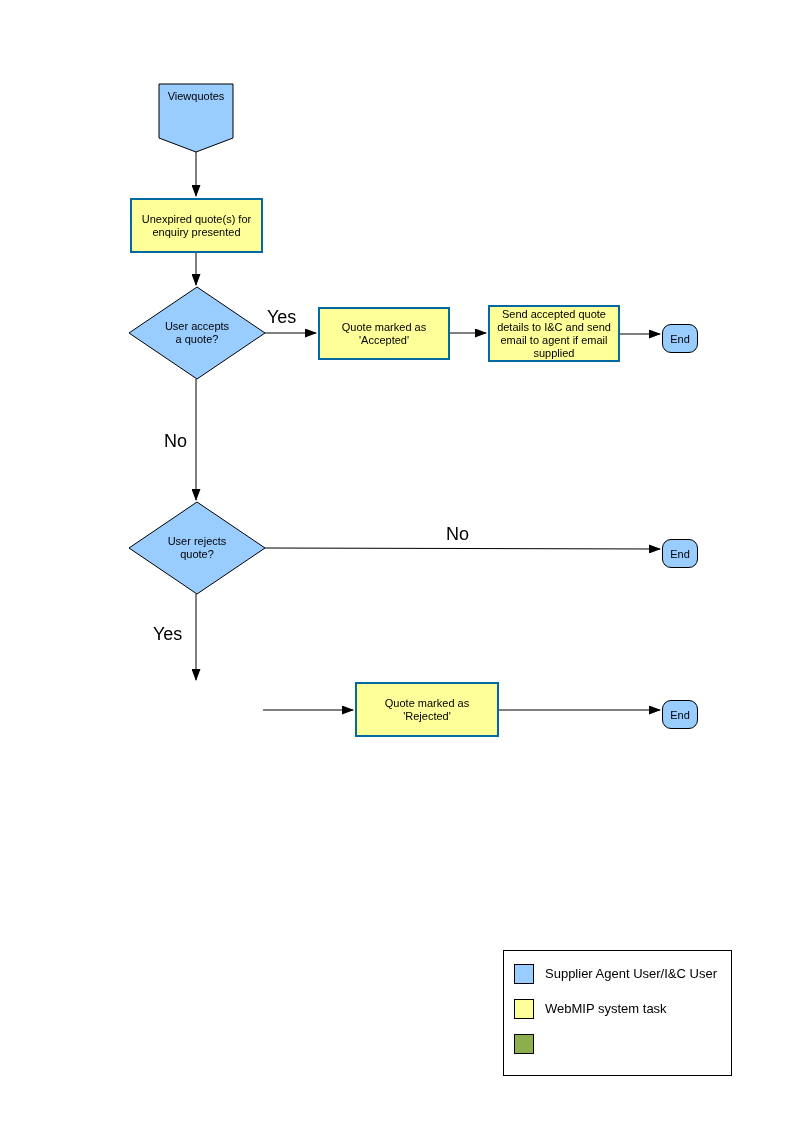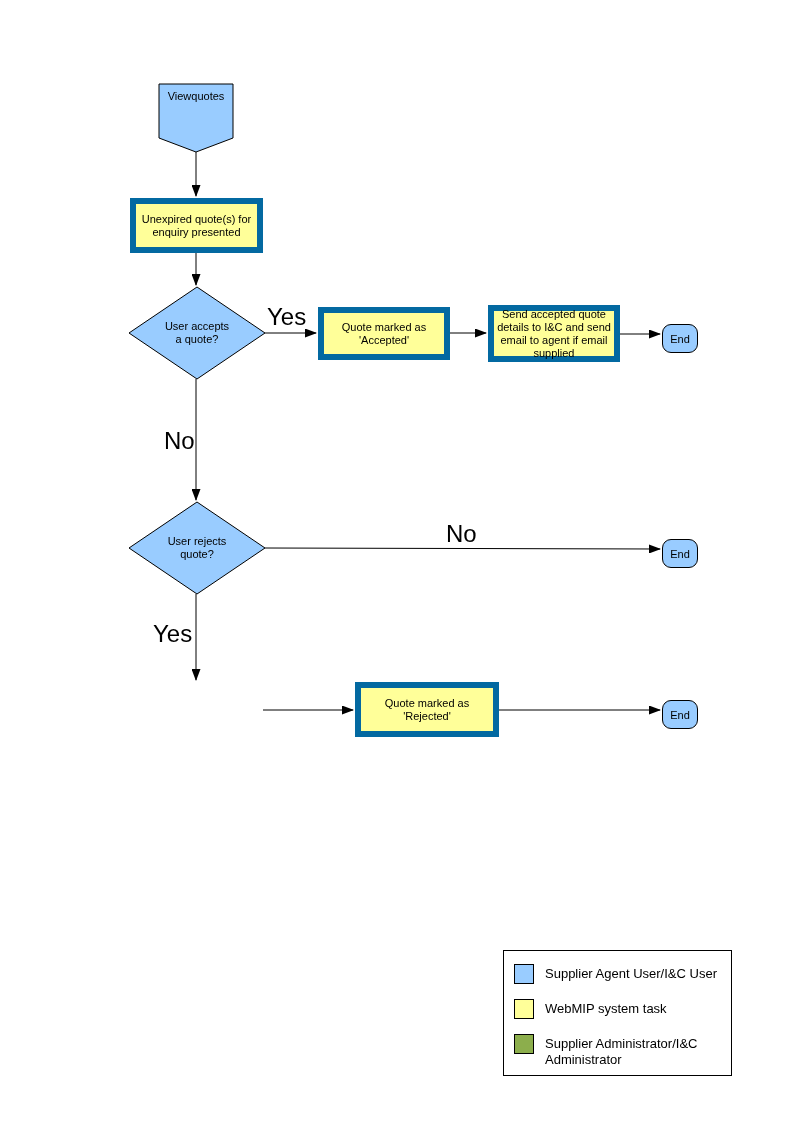--- a/index.html
+++ b/index.html
@@ -7,32 +7,32 @@
     position:relative;width:794px;height:1123px;background:#FFFFFF;
     font-family:"Liberation Sans","DejaVu Sans",sans-serif;color:#000;
     overflow:hidden;
   }
   .layer{position:absolute;left:0;top:0;width:794px;height:1123px;}
   .node-label{
     position:absolute;display:flex;align-items:center;justify-content:center;
     text-align:center;font-size:11px;line-height:13px;pointer-events:none;
   }
   .process{
-    position:absolute;background:#FFFF99;border:6px solid #0369a1;
+    position:absolute;background:#FFFF99;border:2px solid #0369a1;
     display:flex;align-items:center;justify-content:center;text-align:center;
     font-size:11px;line-height:13px;box-sizing:border-box;
   }
   .process .lbl{display:block;}
   .end-node{
     position:absolute;width:36px;height:29px;background:#99CCFF;border:1px solid #000;
     border-radius:9px;display:flex;align-items:center;justify-content:center;
     font-size:11px;box-sizing:border-box;
   }
   .edge-label{
-    position:absolute;font-size:24px;line-height:24px;letter-spacing:0px;
+    position:absolute;font-size:18px;line-height:24px;letter-spacing:0px;
   }
   .legend{
     position:absolute;left:503px;top:950px;width:229px;height:126px;
     border:1px solid #000;box-sizing:border-box;background:#fff;
     display:flex;flex-direction:column;justify-content:flex-start;
     padding:13px 12px 0 10px;
   }
   .legend-row{display:flex;align-items:flex-start;margin-bottom:15px;}
   .legend-swatch{
     width:20px;height:20px;border:1px solid #000;margin-right:11px;flex:0 0 auto;
@@ -113,17 +113,16 @@
     <div class="legend-row">
       <div class="legend-swatch sw-blue"></div>
       <div class="legend-label">Supplier Agent User/I&amp;C User</div>
     </div>
     <div class="legend-row">
       <div class="legend-swatch sw-yellow"></div>
       <div class="legend-label">WebMIP system task</div>
     </div>
     <div class="legend-row">
       <div class="legend-swatch sw-green"></div>
-      <div class="legend-label">Supplier Administrator/I&amp;C Administrator</div>
     </div>
   </div>
 
 </div>
 
 </body></html>

